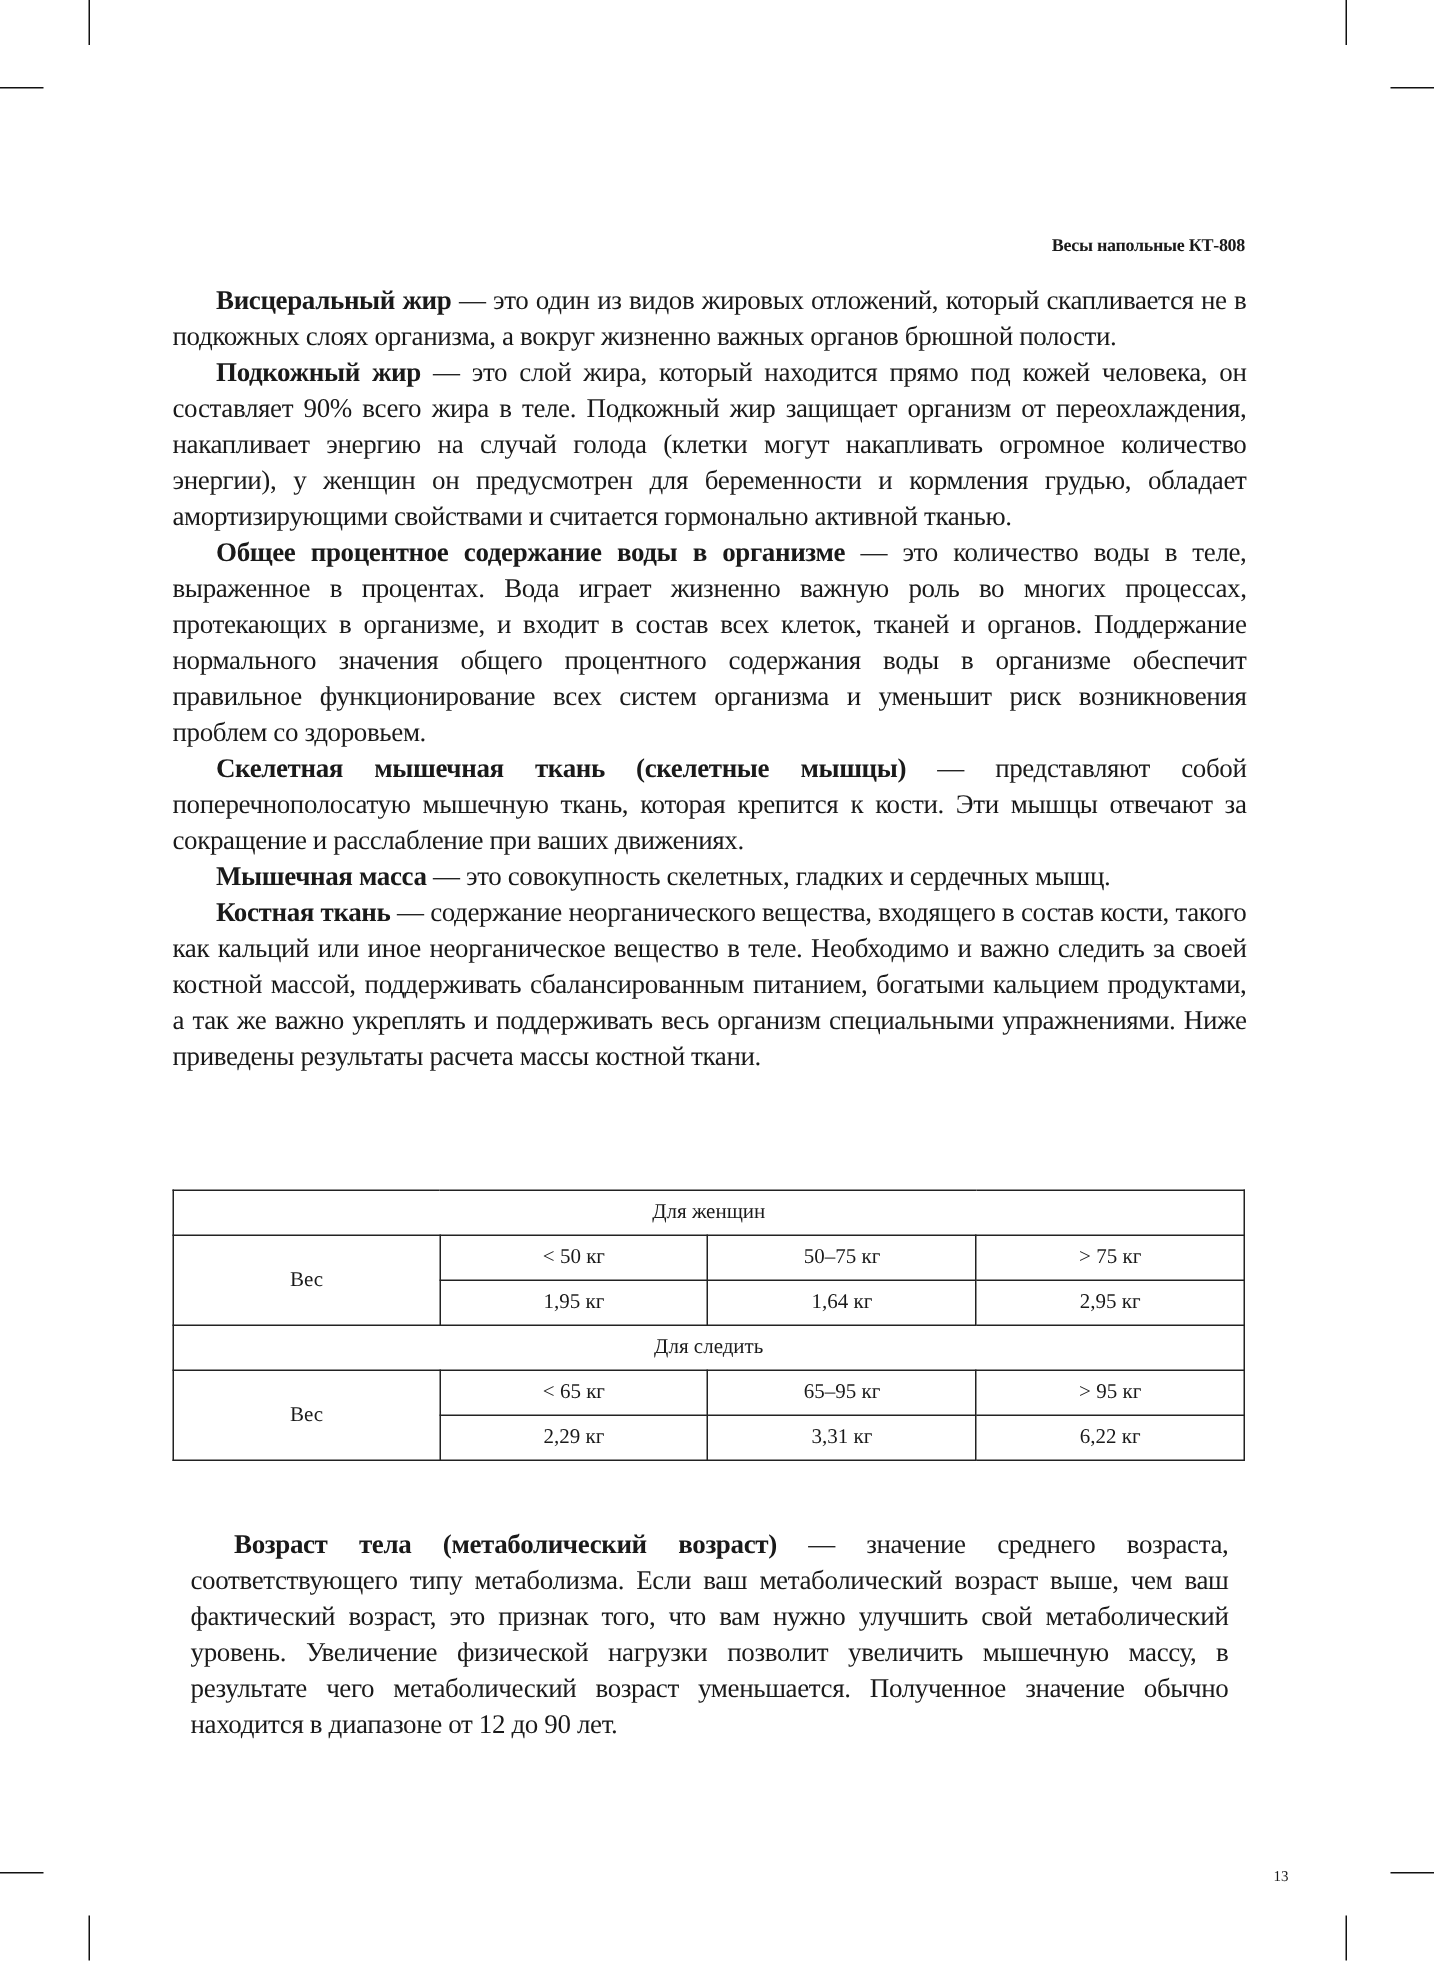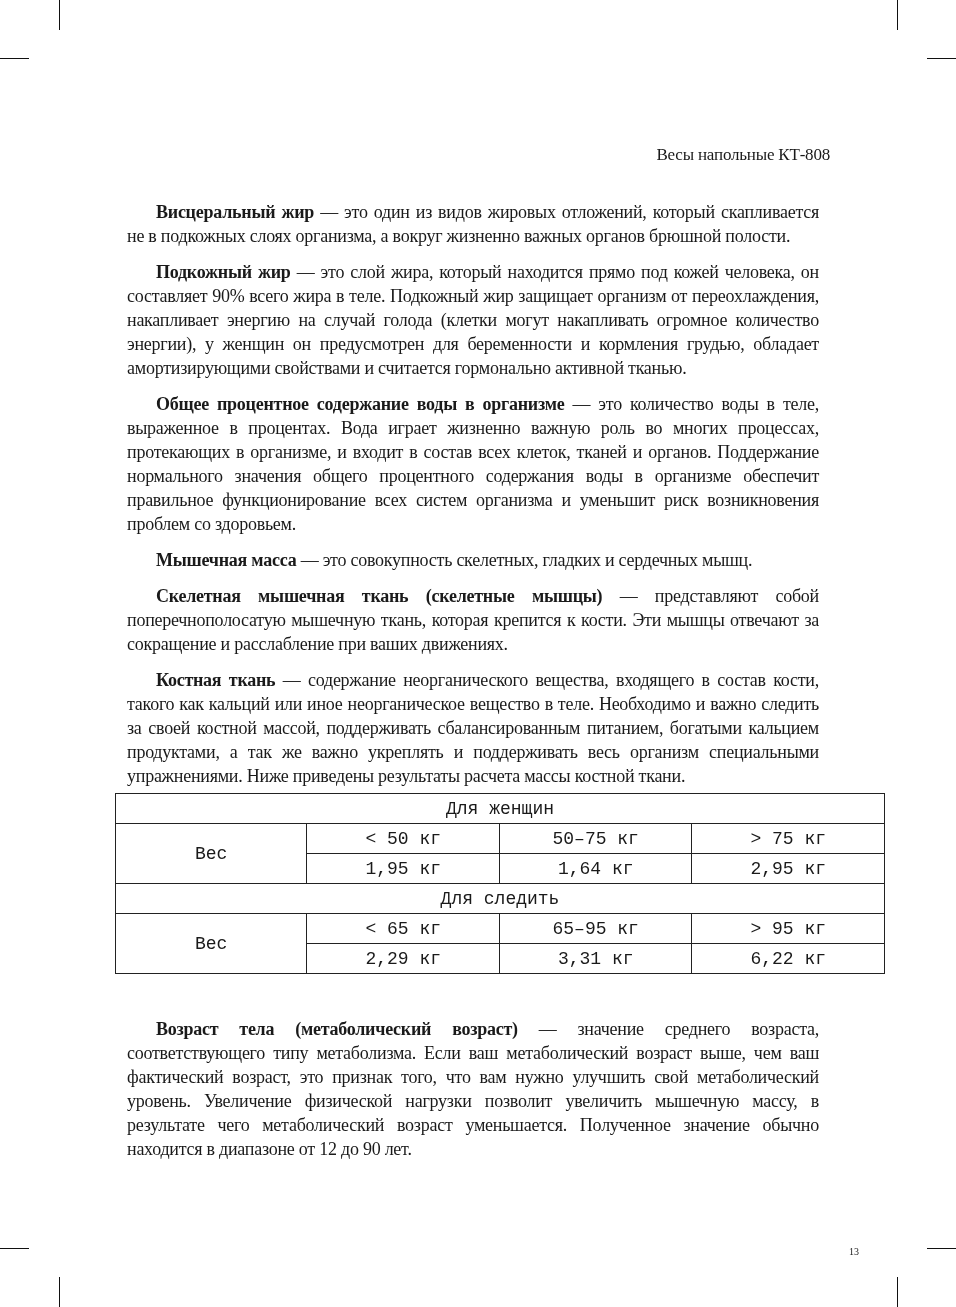--- a/index.html
+++ b/index.html
@@ -1,28 +1,28 @@
 <!DOCTYPE html>
 <html><head>
 <meta charset="utf-8">
 <style>
   html, body { margin: 0; padding: 0; background: #ffffff; }
   body { width: 956px; height: 1307px; position: relative; overflow: hidden;
          font-family: "Liberation Serif", "DejaVu Serif", serif; color: #1a1a1a; }
   .crop { position: absolute; background: #111; }
   .crop.v { width: 1px; height: 30px; }
   .crop.h { height: 1px; width: 29px; }
-  .running-head { position: absolute; top: 145px; right: 126px; font-size: 17px; font-weight: normal;
+  .running-head { position: absolute; top: 156px; right: 126px; font-size: 12px; font-weight: bold;
                   letter-spacing: -0.2px; }
   .body-text { position: absolute; left: 115px; top: 188px; width: 716px; font-size: 18px;
                line-height: 24px; text-align: justify; letter-spacing: -0.25px; }
-  .body-text p { margin: 12px; text-indent: 29px; }
+  .body-text p { margin: 0; text-indent: 29px; }
   .body-text b { font-weight: bold; }
-  table.bone { position: absolute; left: 115px; top: 793px; width: 770px; border-collapse: collapse;
-               font-size: 18px; font-family: Liberation Mono, monospace; }
+  table.bone { position: absolute; left: 115px; top: 793px; width: 715px; border-collapse: collapse;
+               font-size: 14px; }
   table.bone td { border: 1px solid #222; text-align: center; height: 29px; padding: 0; }
   table.bone td.lbl { width: 177px; }
   table.bone td.c { width: 178px; }
   .after-text { position: absolute; left: 115px; top: 1005px; width: 716px; font-size: 18px;
                 line-height: 24px; text-align: justify; letter-spacing: -0.25px; }
   .after-text p { margin: 12px; text-indent: 29px; }
   .page-num { position: absolute; top: 1246px; right: 97px; font-size: 10px; }
 </style>
 </head>
 <body>
@@ -35,22 +35,22 @@
 <div class="crop h" style="left:927px;top:1248px;"></div>
 <div class="crop v" style="left:59px;top:1277px;"></div>
 <div class="crop v" style="left:897px;top:1277px;"></div>
 
 <div class="running-head">Весы напольные КТ-808</div>
 
 <div class="body-text">
   <p><b>Висцеральный жир</b><span> — это один из видов жировых отложений, который скапливается не в подкожных слоях организма, а вокруг жизненно важных органов брюшной полости.</span></p>
   <p><b>Подкожный жир</b><span> — это слой жира, который находится прямо под кожей человека, он составляет 90% всего жира в теле. Подкожный жир защищает организм от переохлаждения, накапливает энергию на случай голода (клетки могут накапливать огромное количество энергии), у женщин он предусмотрен для беременности и кормления грудью, обладает амортизирующими свойствами и считается гормонально активной тканью.</span></p>
   <p><b>Общее процентное содержание воды в организме</b><span> — это количество воды в теле, выраженное в процентах. Вода играет жизненно важную роль во многих процессах, протекающих в организме, и входит в состав всех клеток, тканей и органов. Поддержание нормального значения общего процентного содержания воды в организме обеспечит правильное функционирование всех систем организма и уменьшит риск возникновения проблем со здоровьем.</span></p>
+  <p><b>Скелетная мышечная ткань (скелетные мышцы)</b><span> — представляют собой поперечнополосатую мышечную ткань, которая крепится к кости. Эти мышцы отвечают за сокращение и расслабление при ваших движениях.</span></p>
   <p><b>Мышечная масса</b><span> — это совокупность скелетных, гладких и сердечных мышц.</span></p>
-  <p><b>Скелетная мышечная ткань (скелетные мышцы)</b><span> — представляют собой поперечнополосатую мышечную ткань, которая крепится к кости. Эти мышцы отвечают за сокращение и расслабление при ваших движениях.</span></p>
   <p><b>Костная ткань</b><span> — содержание неорганического вещества, входящего в состав кости, такого как кальций или иное неорганическое вещество в теле. Необходимо и важно следить за своей костной массой, поддерживать  сбалансированным питанием, богатыми кальцием продуктами, а так же важно укреплять и поддерживать весь организм  специальными упражнениями. Ниже приведены результаты расчета массы костной ткани.</span></p>
 </div>
 
 <table class="bone">
   <tbody>
       <tr>
     <td colspan="4">Для женщин</td>
   </tr>
   <tr>
     <td class="lbl" rowspan="2">Вес</td>

